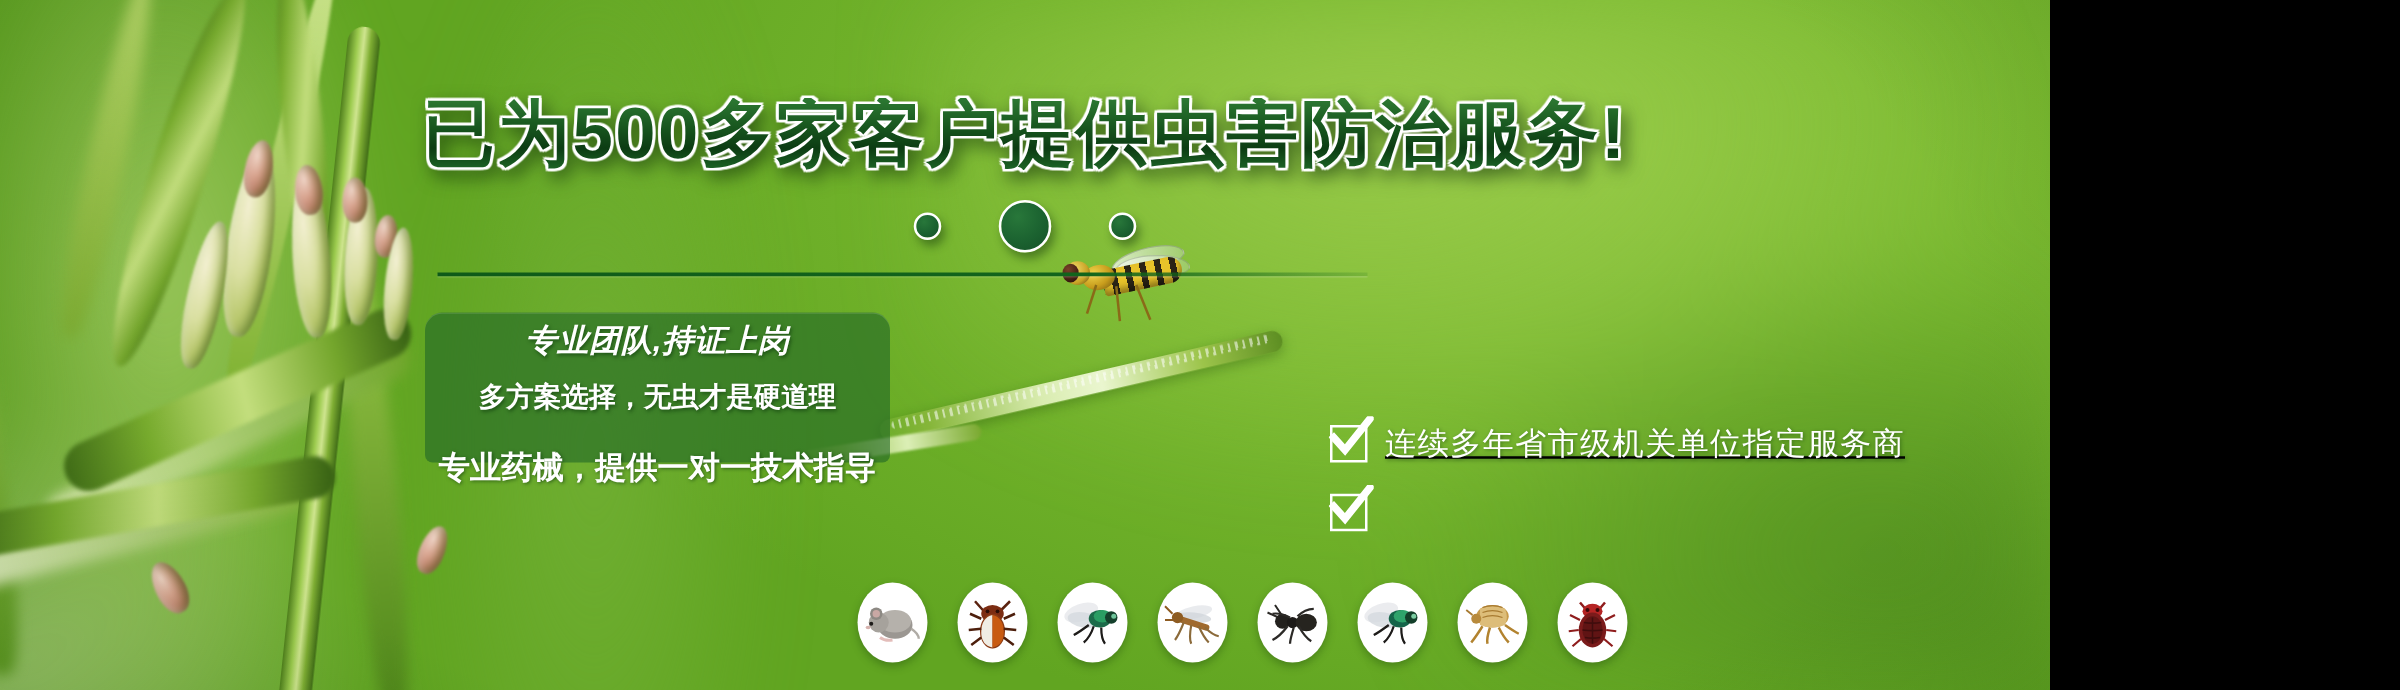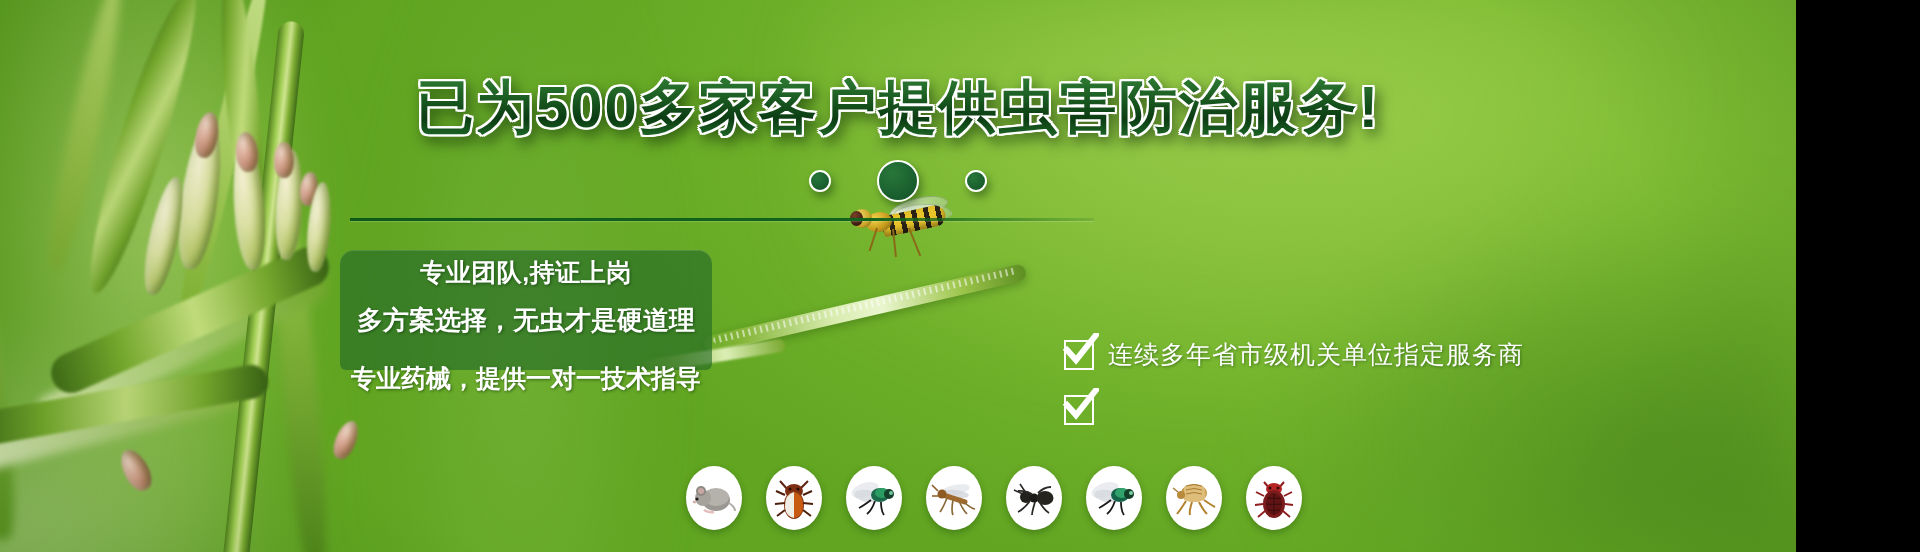--- a/index.html
+++ b/index.html
@@ -2,21 +2,21 @@
 <html><head>
 <meta charset="utf-8">
 <style>
   html, body {
     margin: 0;
     padding: 0;
     background: #000;
   }
   #banner {
     position: relative;
-    width: 1796px;
+    width: 1640px;
     height: 552px;
     overflow: hidden;
     font-family: "Liberation Sans", "DejaVu Sans", sans-serif;
     background: #6d28d9;
   }
 
   
   .bg-base {
     position: absolute; inset: 0;
     background:
@@ -213,29 +213,29 @@
     align-items: center;
     padding-top: 10px;
     box-sizing: border-box;
   }
   .pl {
     color: #fff;
     font-weight: 700;
     white-space: nowrap;
     text-shadow: 1px 1px 3px rgba(10,50,10,.6);
   }
-  .pl1 { font-size: 25px; margin: 0 0 14px 0; letter-spacing: .5px; }
-  .pl2 { font-size: 26px; margin: 0 0 12px 0; letter-spacing: 0; }
+  .pl1 { font-size: 25px; margin: 0 0 14px 0; letter-spacing: .5px; font-style: italic; }
+  .pl2 { font-size: 22px; margin: 0 0 12px 0; letter-spacing: 0; }
   .pl3 { font-size: 25px; margin: 12px; letter-spacing: 0; }
 
   
   .bullets {
     position: absolute;
     left: 1064px; top: 338px;
-    display: flex; flex-direction: column; gap: 24px;
+    display: flex; flex-direction: column; gap: 24px; text-decoration: underline;
   }
   .bullet { display: flex; align-items: center; gap: 14px; }
   .cbox {
     position: relative;
     width: 26px; height: 26px;
     border: 2px solid #fff;
     flex: 0 0 auto;
   }
   .cbox svg { position: absolute; left: -3px; top: -9px; }
   .btext {

